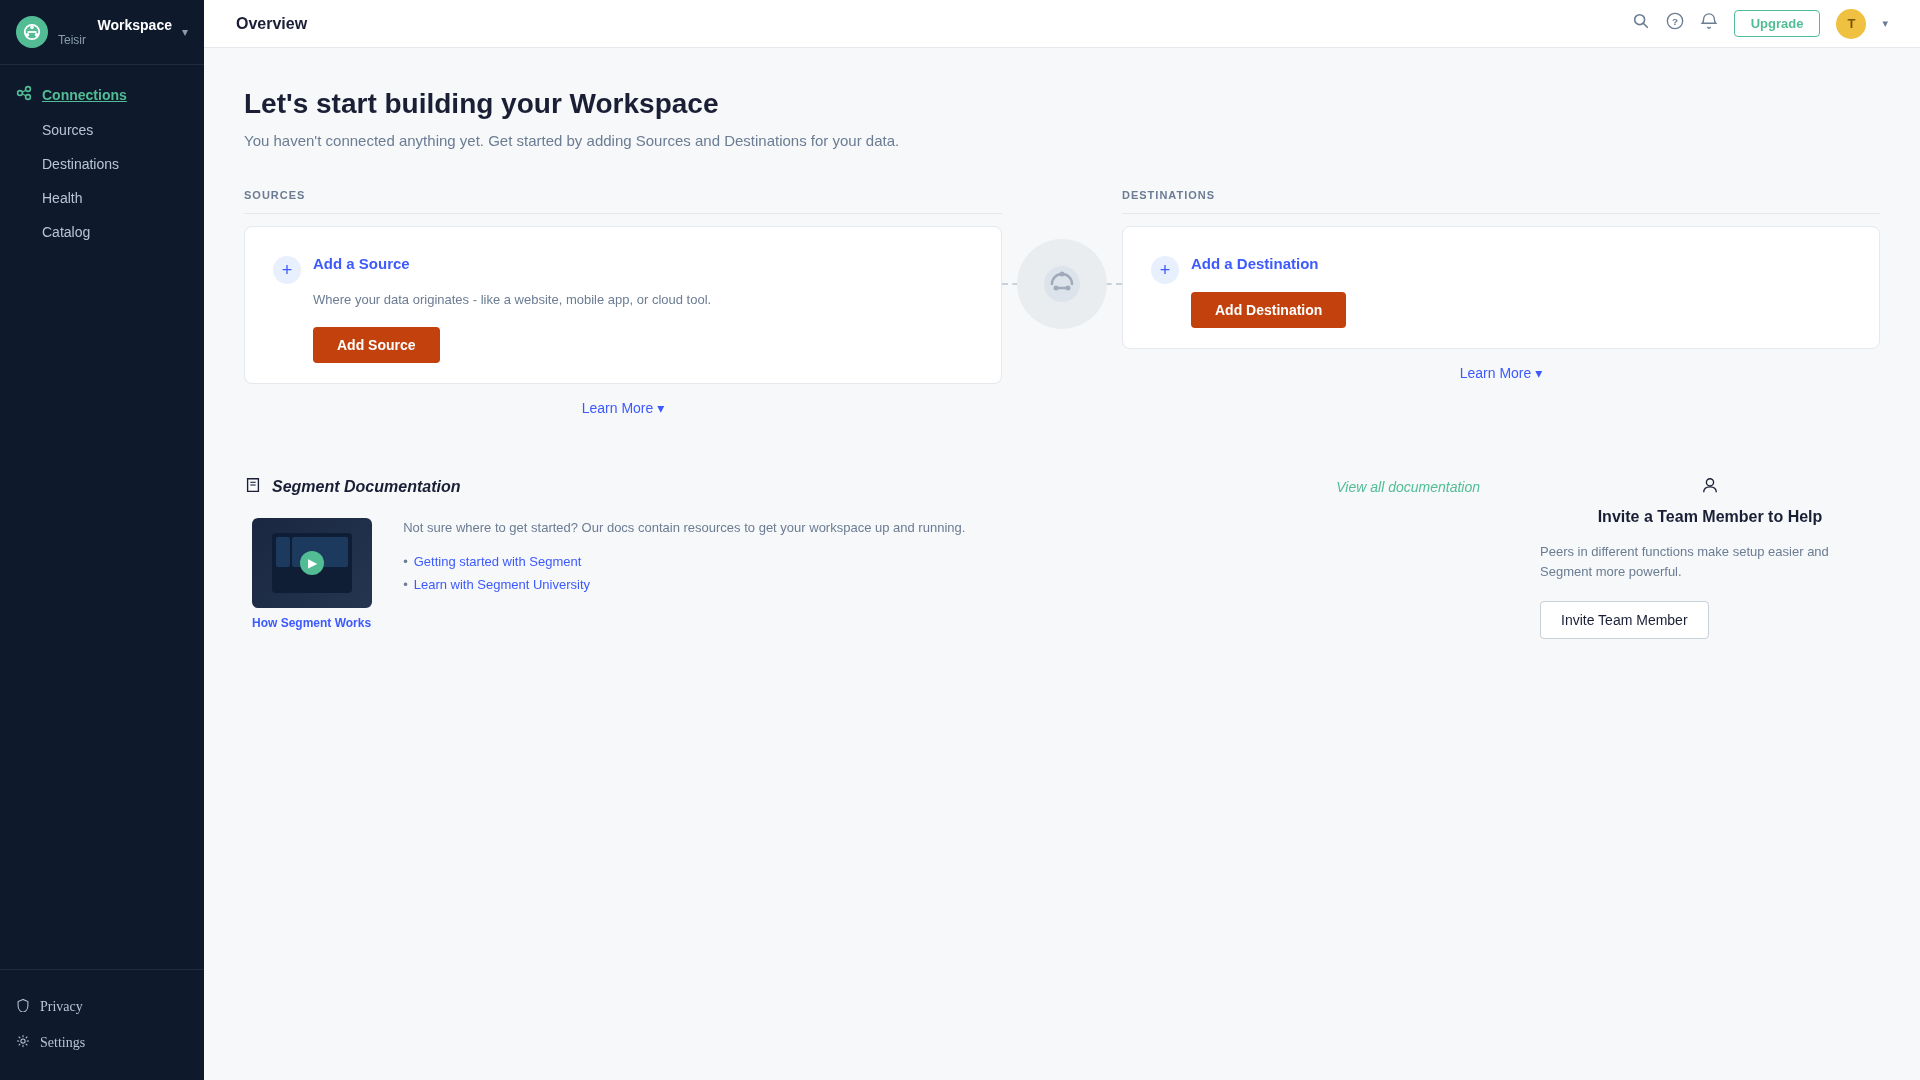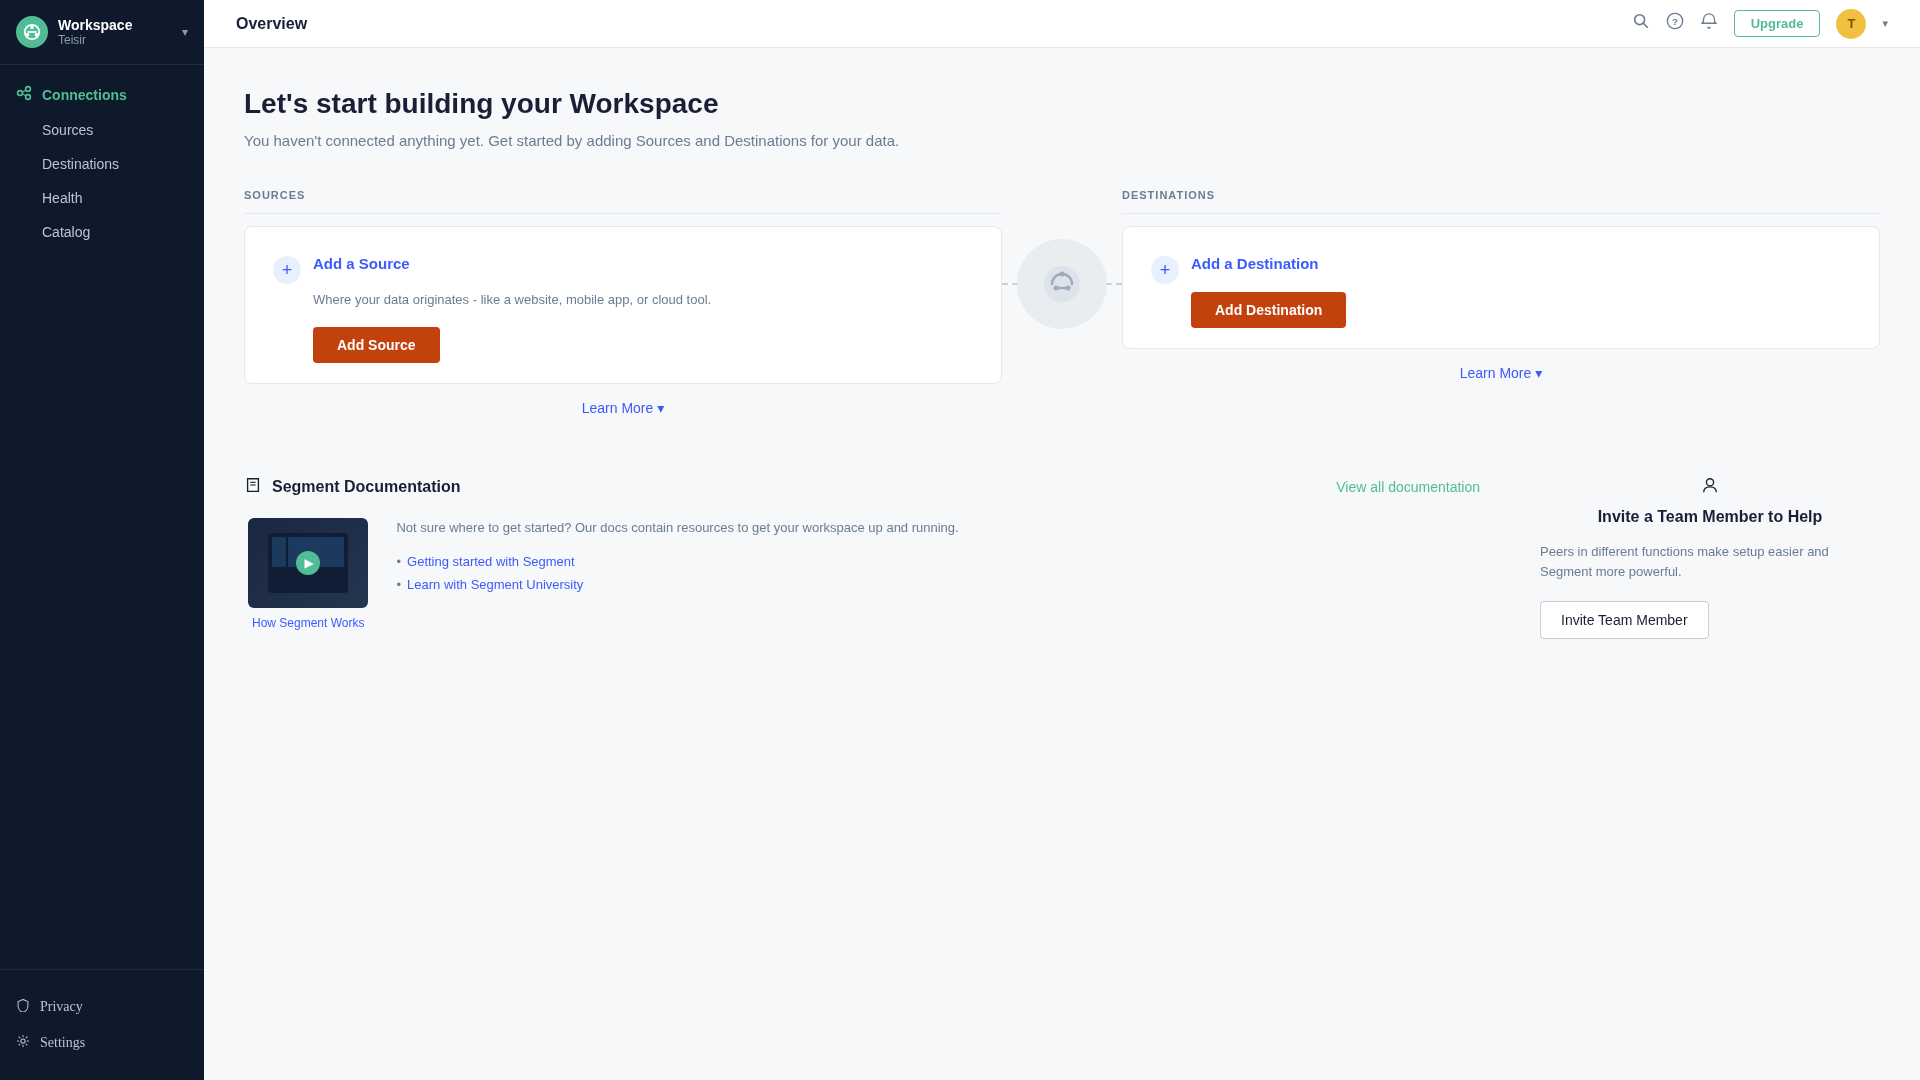--- a/index.html
+++ b/index.html
@@ -29,34 +29,35 @@
       border-radius: 50%;
       display: flex;
       align-items: center;
       justify-content: center;
       font-weight: bold;
       color: #fff;
       font-size: 14px;
       flex-shrink: 0;
     }
     .sidebar-workspace { flex: 1; }
-    .sidebar-workspace-name { font-size: 14px; font-weight: 600; color: #fff; }
+    .sidebar-workspace-name { font-size: 14px; font-weight: 600; color: #fff; text-align: right; }
     .sidebar-workspace-sub { font-size: 12px; color: #8a9bb0; }
     .sidebar-chevron { color: #8a9bb0; font-size: 12px; }
 
     .sidebar-nav { padding: 12px 0; }
     .sidebar-section-header {
       padding: 8px 16px;
       display: flex;
       align-items: center;
       gap: 10px;
       color: #52bd95;
       font-size: 14px;
       font-weight: 600;
       cursor: pointer;
+      text-decoration: underline;
     }
     .sidebar-section-header .nav-icon { font-size: 16px; }
     .sidebar-item {
       padding: 9px 16px 9px 42px;
       font-size: 14px;
       color: #b8c5d3;
       cursor: pointer;
     }
 
     .sidebar-bottom {
@@ -242,20 +243,21 @@
     }
 
     .docs-panel { flex: 1; }
     .invite-panel { width: 340px; }
 
     .section-title-row {
       display: flex;
       align-items: center;
       justify-content: space-between;
       margin-bottom: 20px;
+      font-style: italic;
     }
     .section-title {
       display: flex;
       align-items: center;
       gap: 10px;
       font-size: 16px;
       font-weight: 700;
       color: #1a1f36;
     }
     .view-all-link { font-size: 14px; color: #52bd95; cursor: pointer; text-decoration: none; }
@@ -282,21 +284,21 @@
     }
     .docs-thumb-inner {
       width: 100%;
       height: 100%;
       background: linear-gradient(135deg, #1a2740 0%, #253550 100%);
       display: flex;
       align-items: center;
       justify-content: center;
       flex-direction: column;
     }
-    .docs-thumb-label { font-size: 10px; color: #8ab4d0; text-align: center; padding: 0 8px; }
+    .docs-thumb-label { font-size: 10px; color: #8ab4d0; text-align: center; padding: 0 8px; font-weight: bold; }
 
     .docs-text { flex: 1; }
     .docs-desc { font-size: 13px; color: #6b7c93; margin-bottom: 16px; line-height: 1.5; }
     .docs-links { list-style: none; }
     .docs-links li { font-size: 13px; color: #3d5afe; margin-bottom: 8px; cursor: pointer; display: flex; align-items: center; gap: 6px; }
     .docs-links li::before { content: '•'; color: #6b7c93; }
 
     .invite-section-title {
       display: flex;
       align-items: center;

